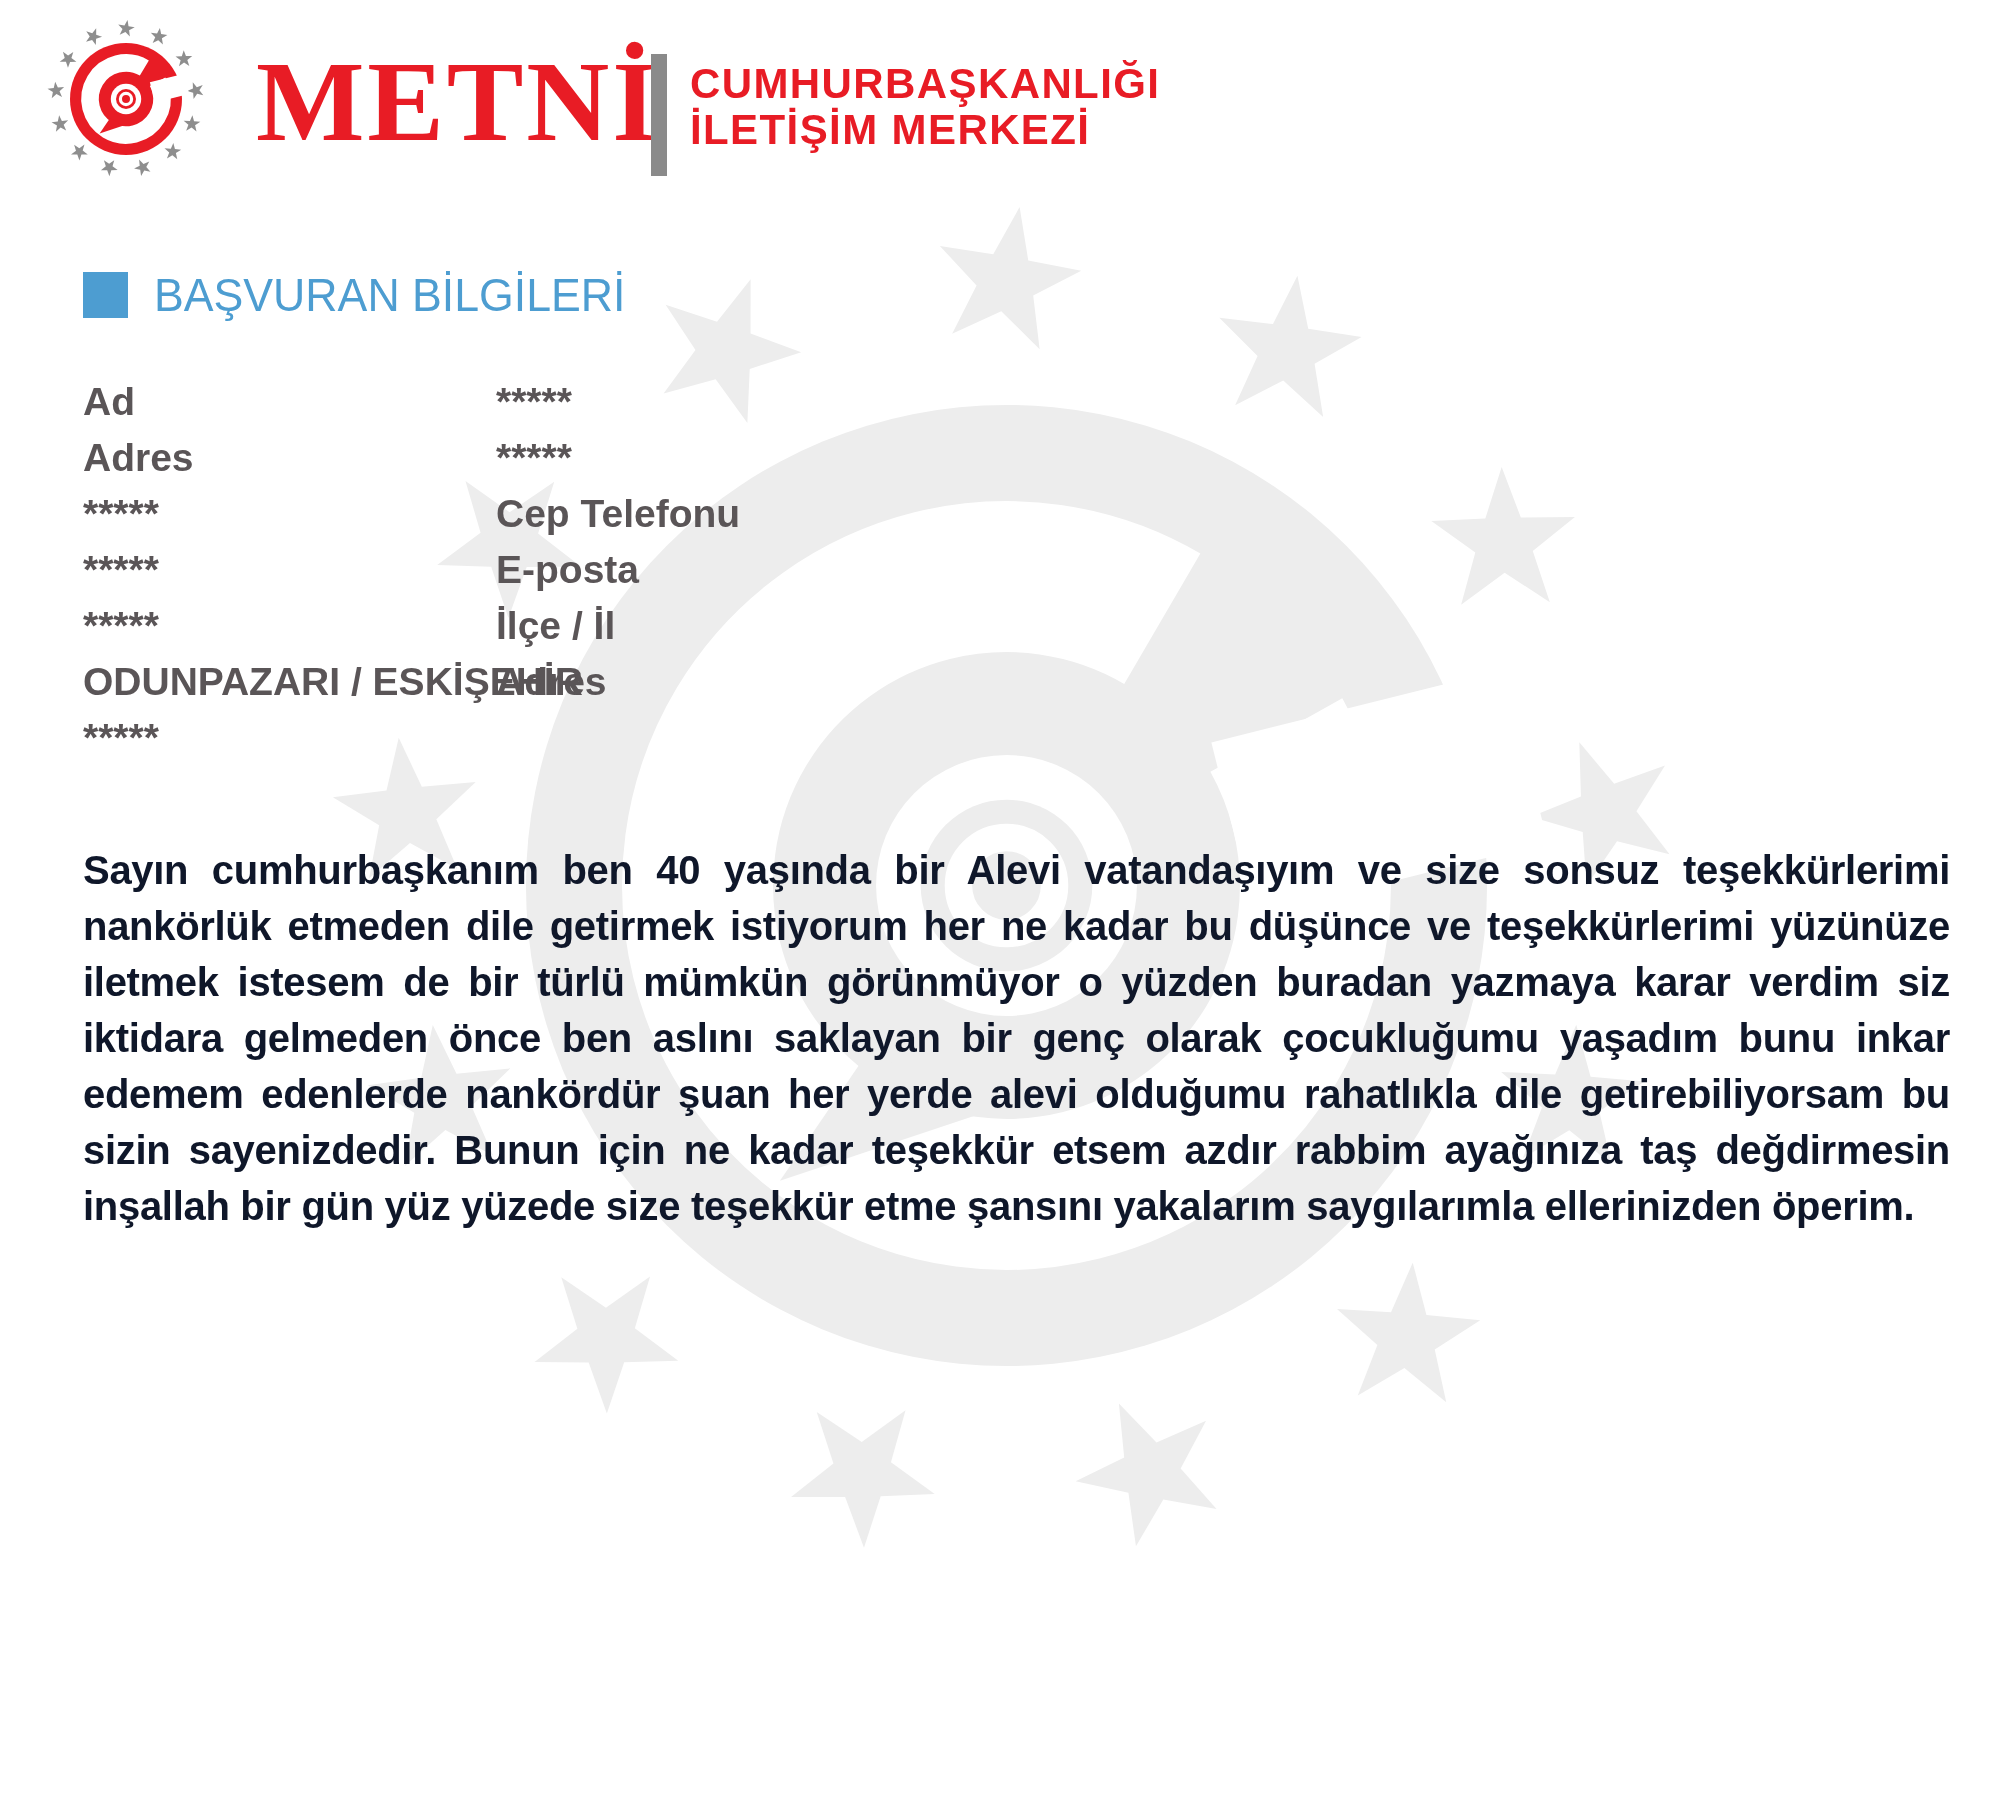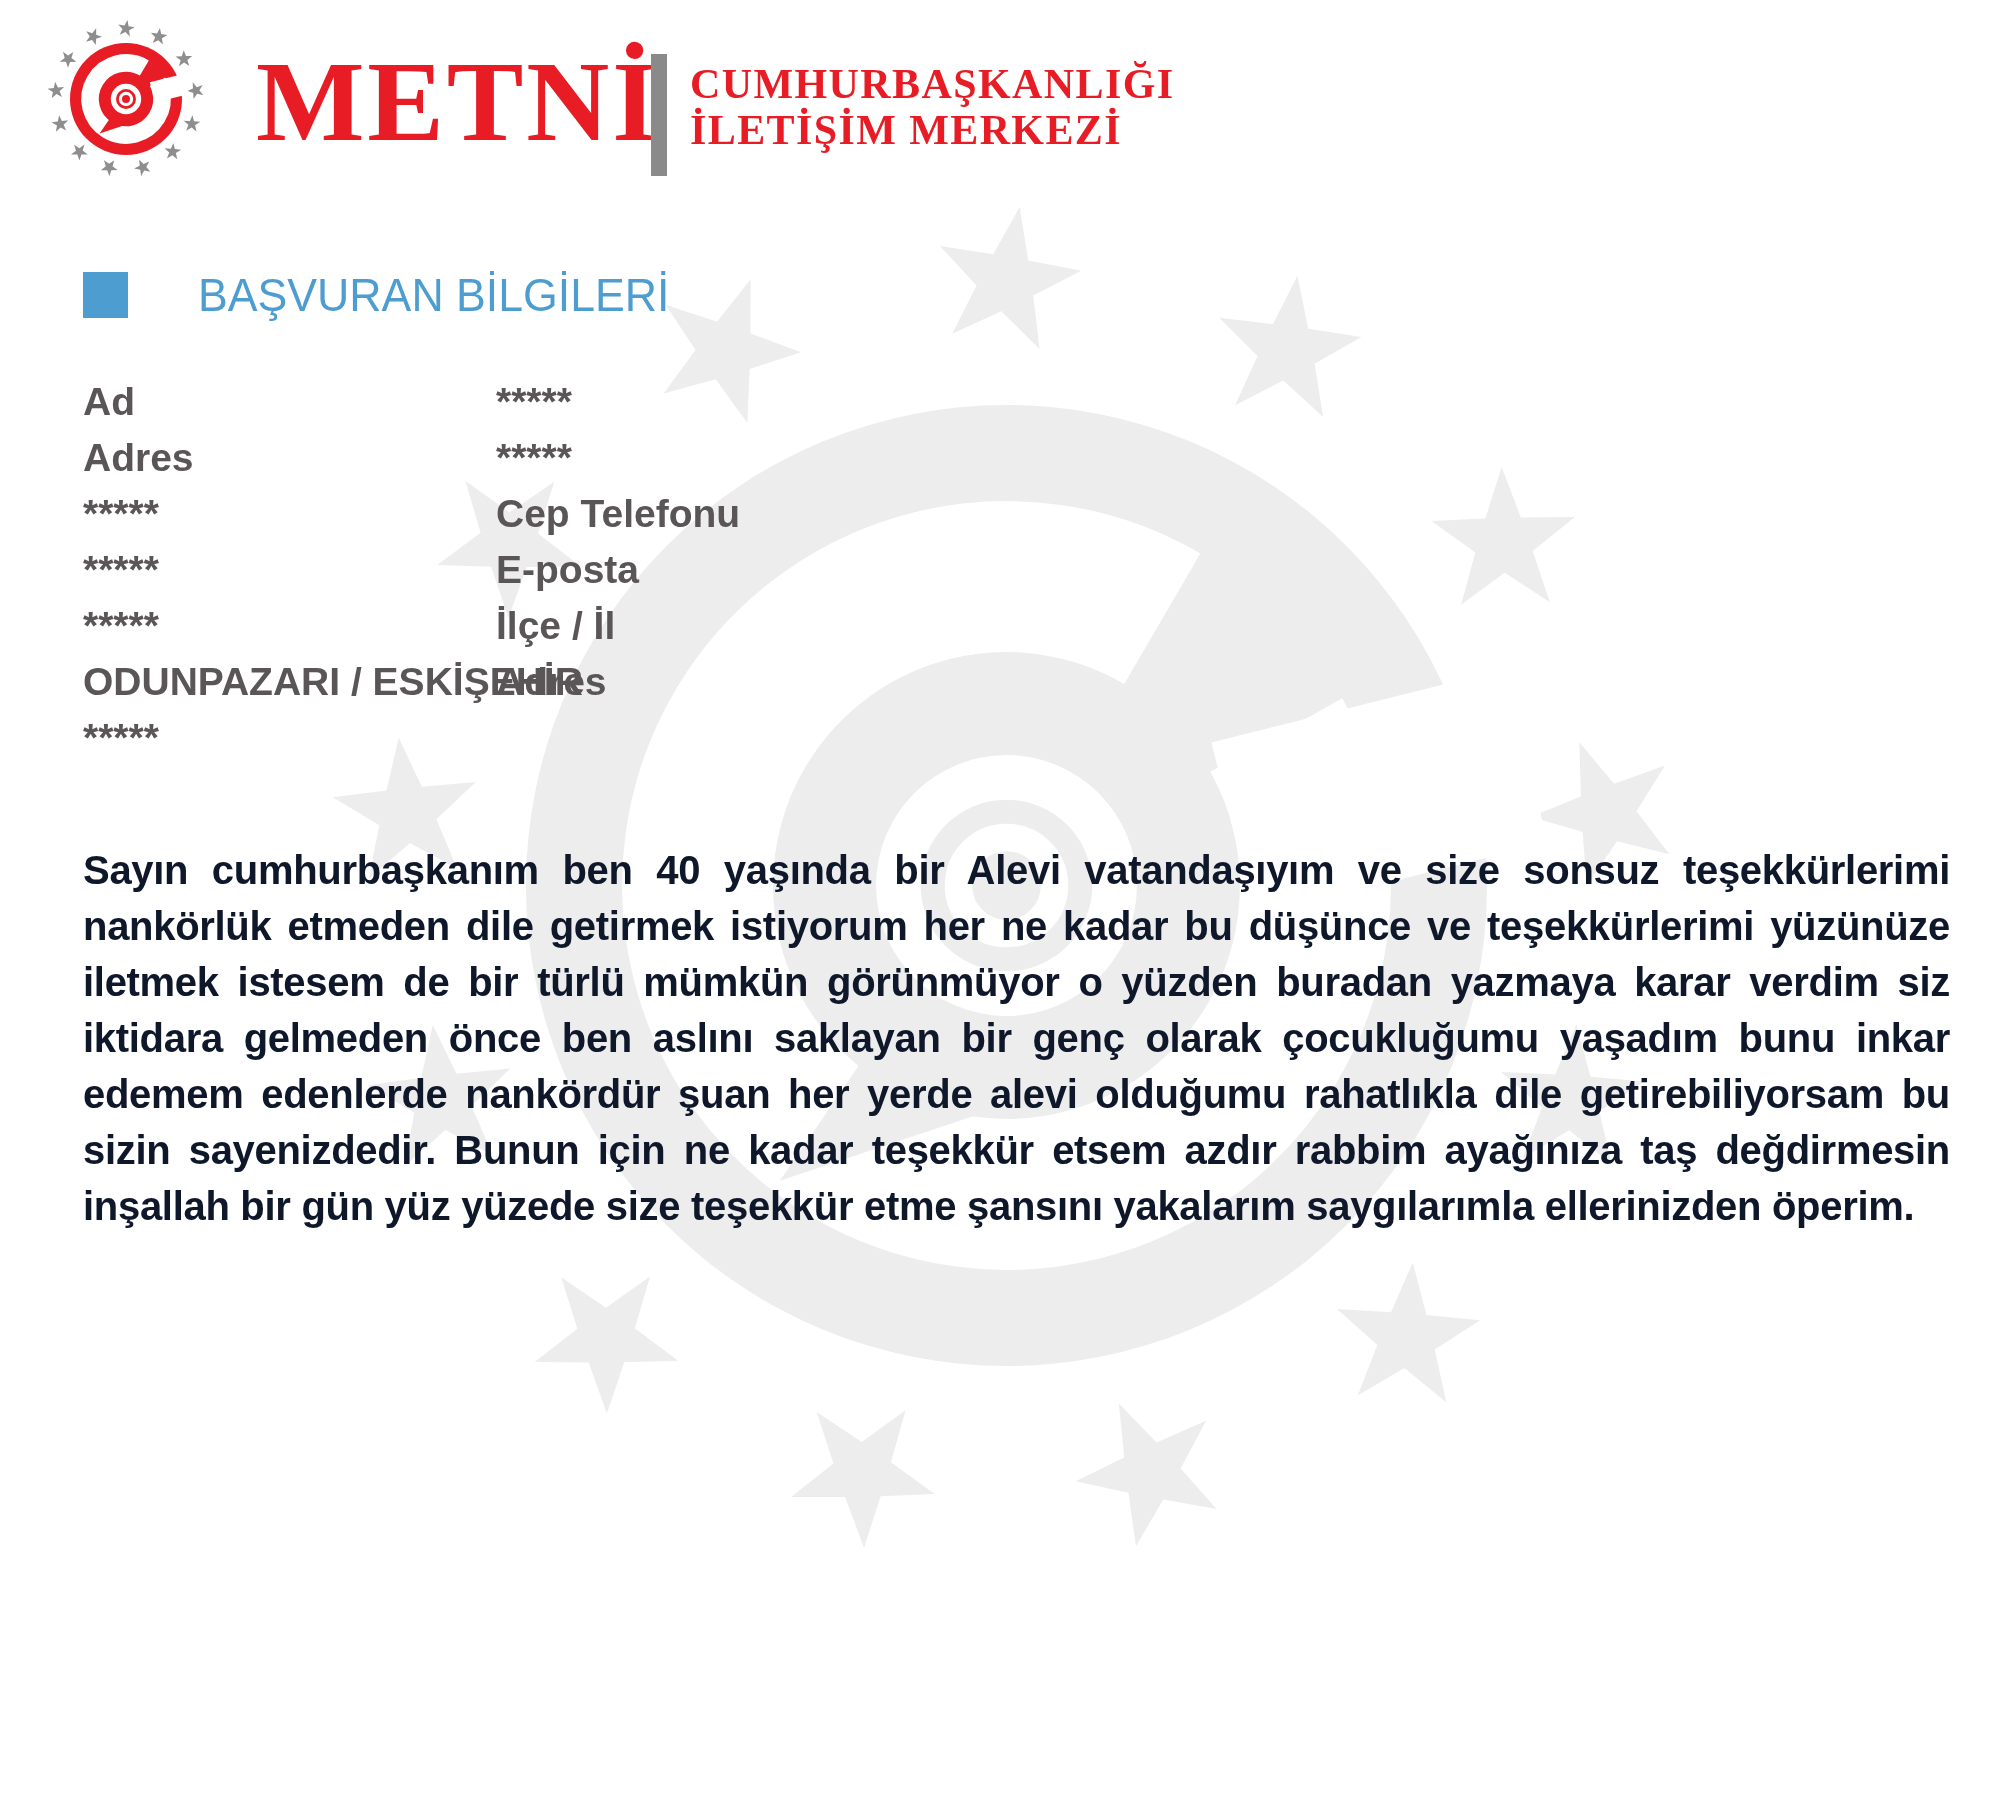--- a/index.html
+++ b/index.html
@@ -12,25 +12,25 @@
   .watermark{position:absolute;left:320px;top:199px;width:1373px;height:1373px;z-index:0;}
   
   .header{position:absolute;left:0;top:0;width:2010px;height:204px;z-index:2;}
   .emblem{position:absolute;left:46px;top:18.6px;width:160px;height:160px;}
   .brand{
     position:absolute;left:256px;top:46px;font-family:"Liberation Serif",serif;
     font-weight:bold;font-size:115px;line-height:111px;color:#e81c25;letter-spacing:2.8px;
   }
   .divider{position:absolute;left:651px;top:54px;width:16px;height:122px;background:#8a8a8a;}
   .orgblock{
-    position:absolute;left:690px;top:61px;font-family:Liberation Serif, serif;
+    position:absolute;left:690px;top:61px;font-family:Liberation Sans, sans-serif;
     font-weight:bold;font-size:42px;line-height:46px;color:#e81c25;letter-spacing:1.4px;
   }
   
-  .section-head{position:absolute;display:flex;align-items:center;z-index:2;gap:44px;}
+  .section-head{position:absolute;display:flex;align-items:center;z-index:2;}
   .sec1{left:83px;top:267px;}
   .sec2{left:82px;top:785px;}
   .bullet{background:#4d9dd1;display:inline-block;}
   .sec1 .bullet{width:45px;height:46px;}
   .sec2 .bullet{width:37px;height:39px;}
   .sec-title{color:#4d9dd1;transform:scaleX(.95);transform-origin:left center;white-space:nowrap;}
   .sec1 .sec-title{font-size:47px;margin-left:26px;}
   .sec2 .sec-title{font-size:42px;margin-left:20.4px;}
   
   .fields{

